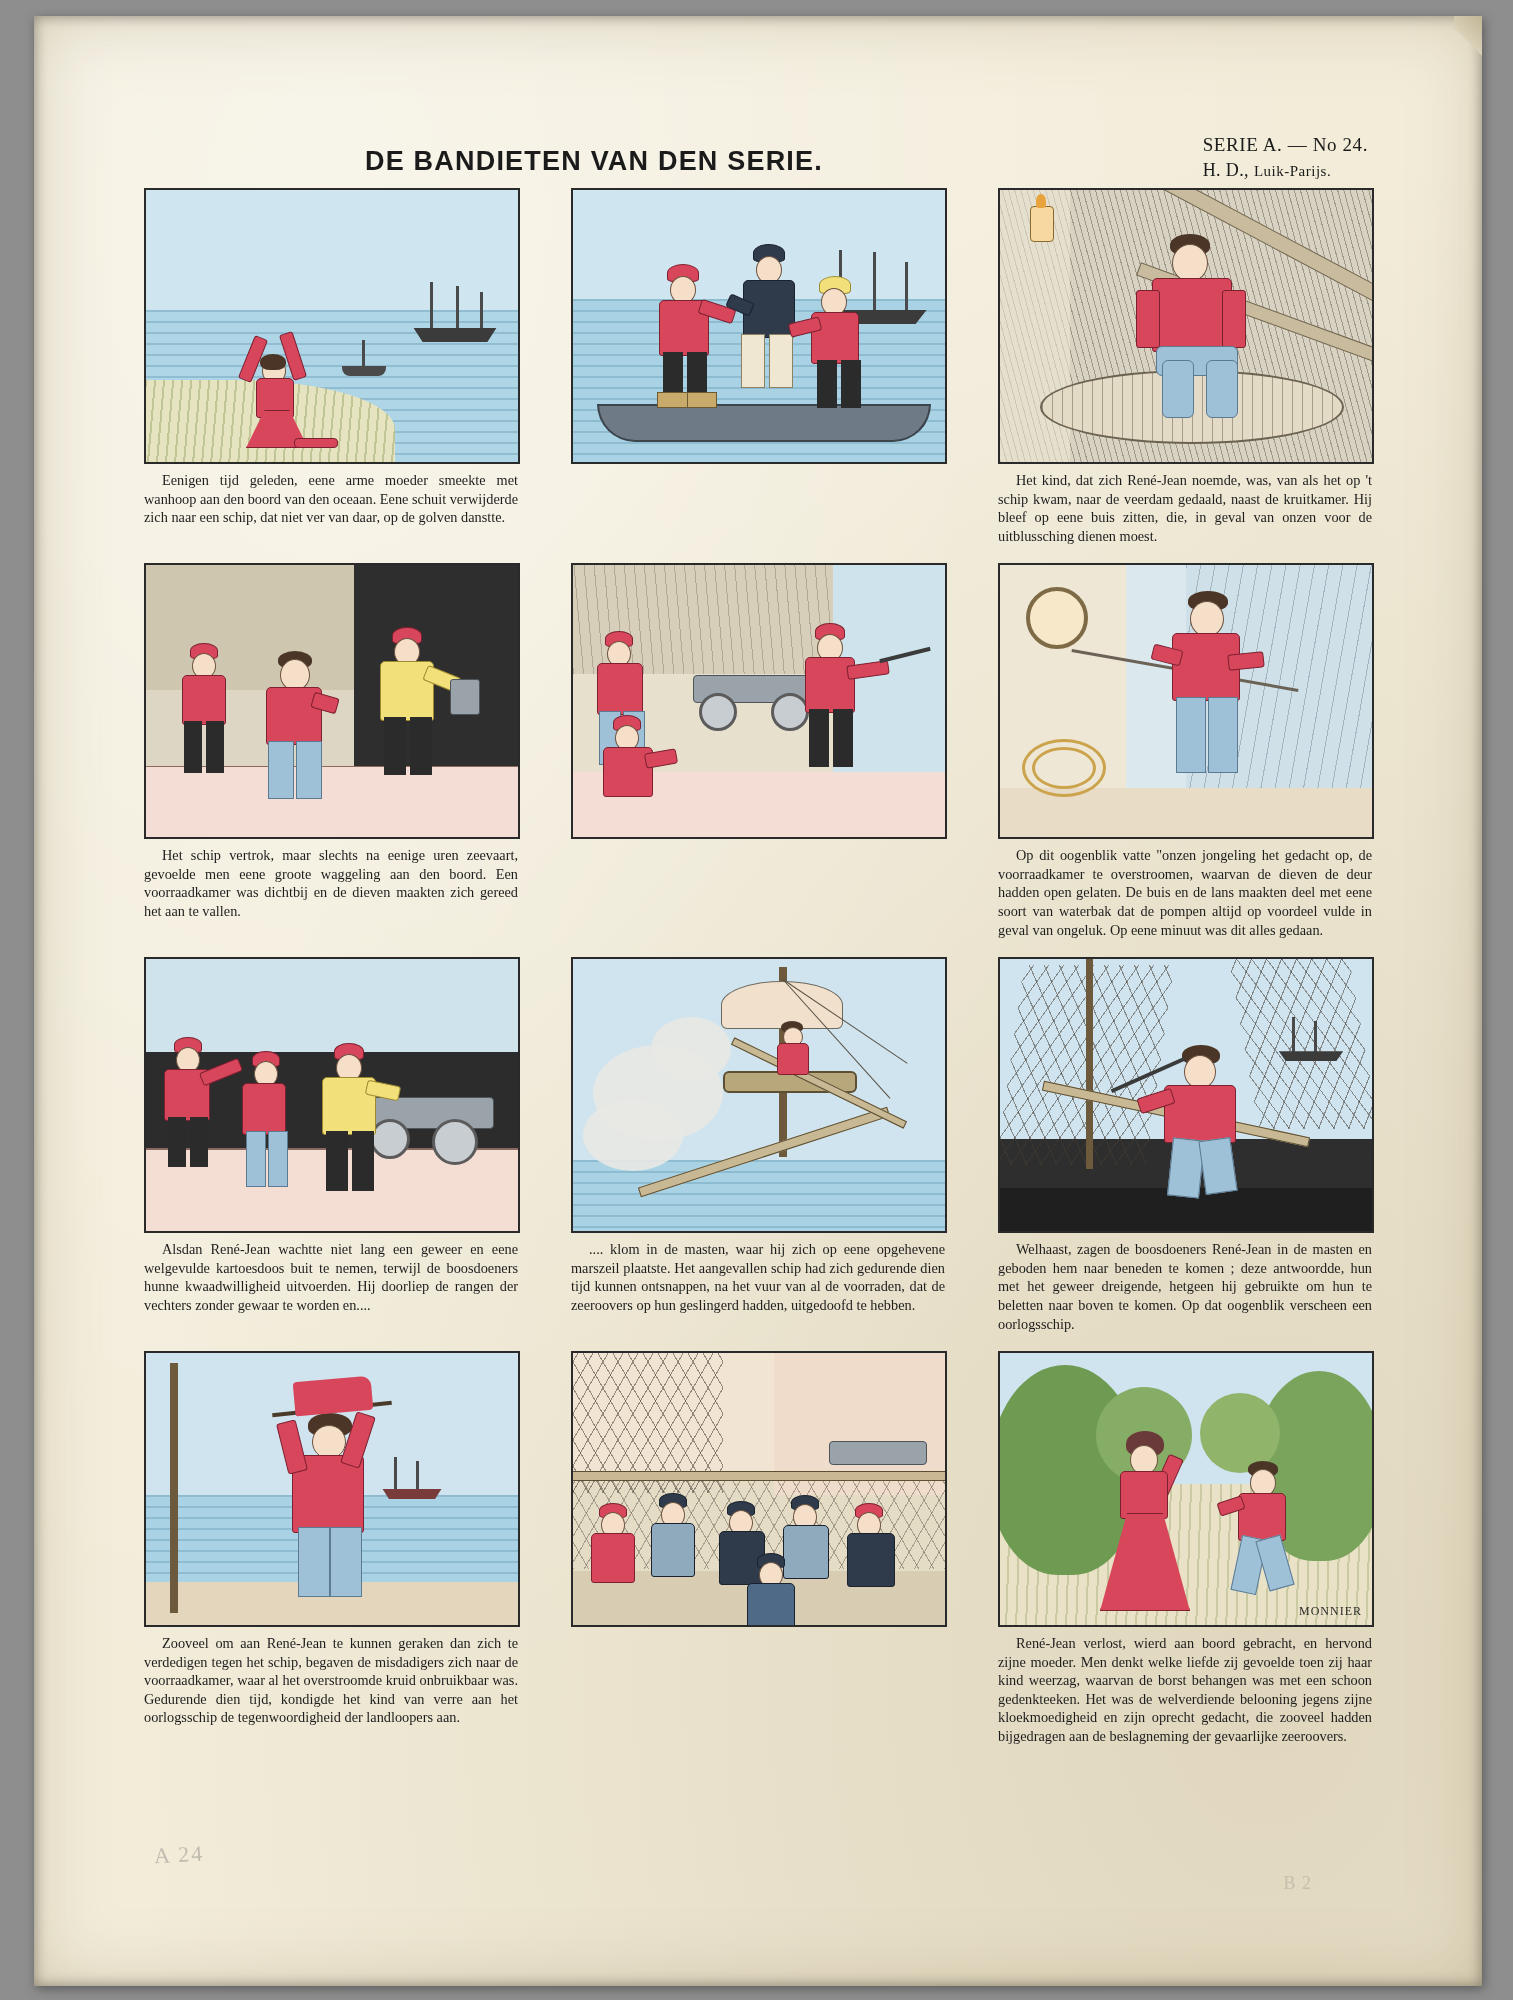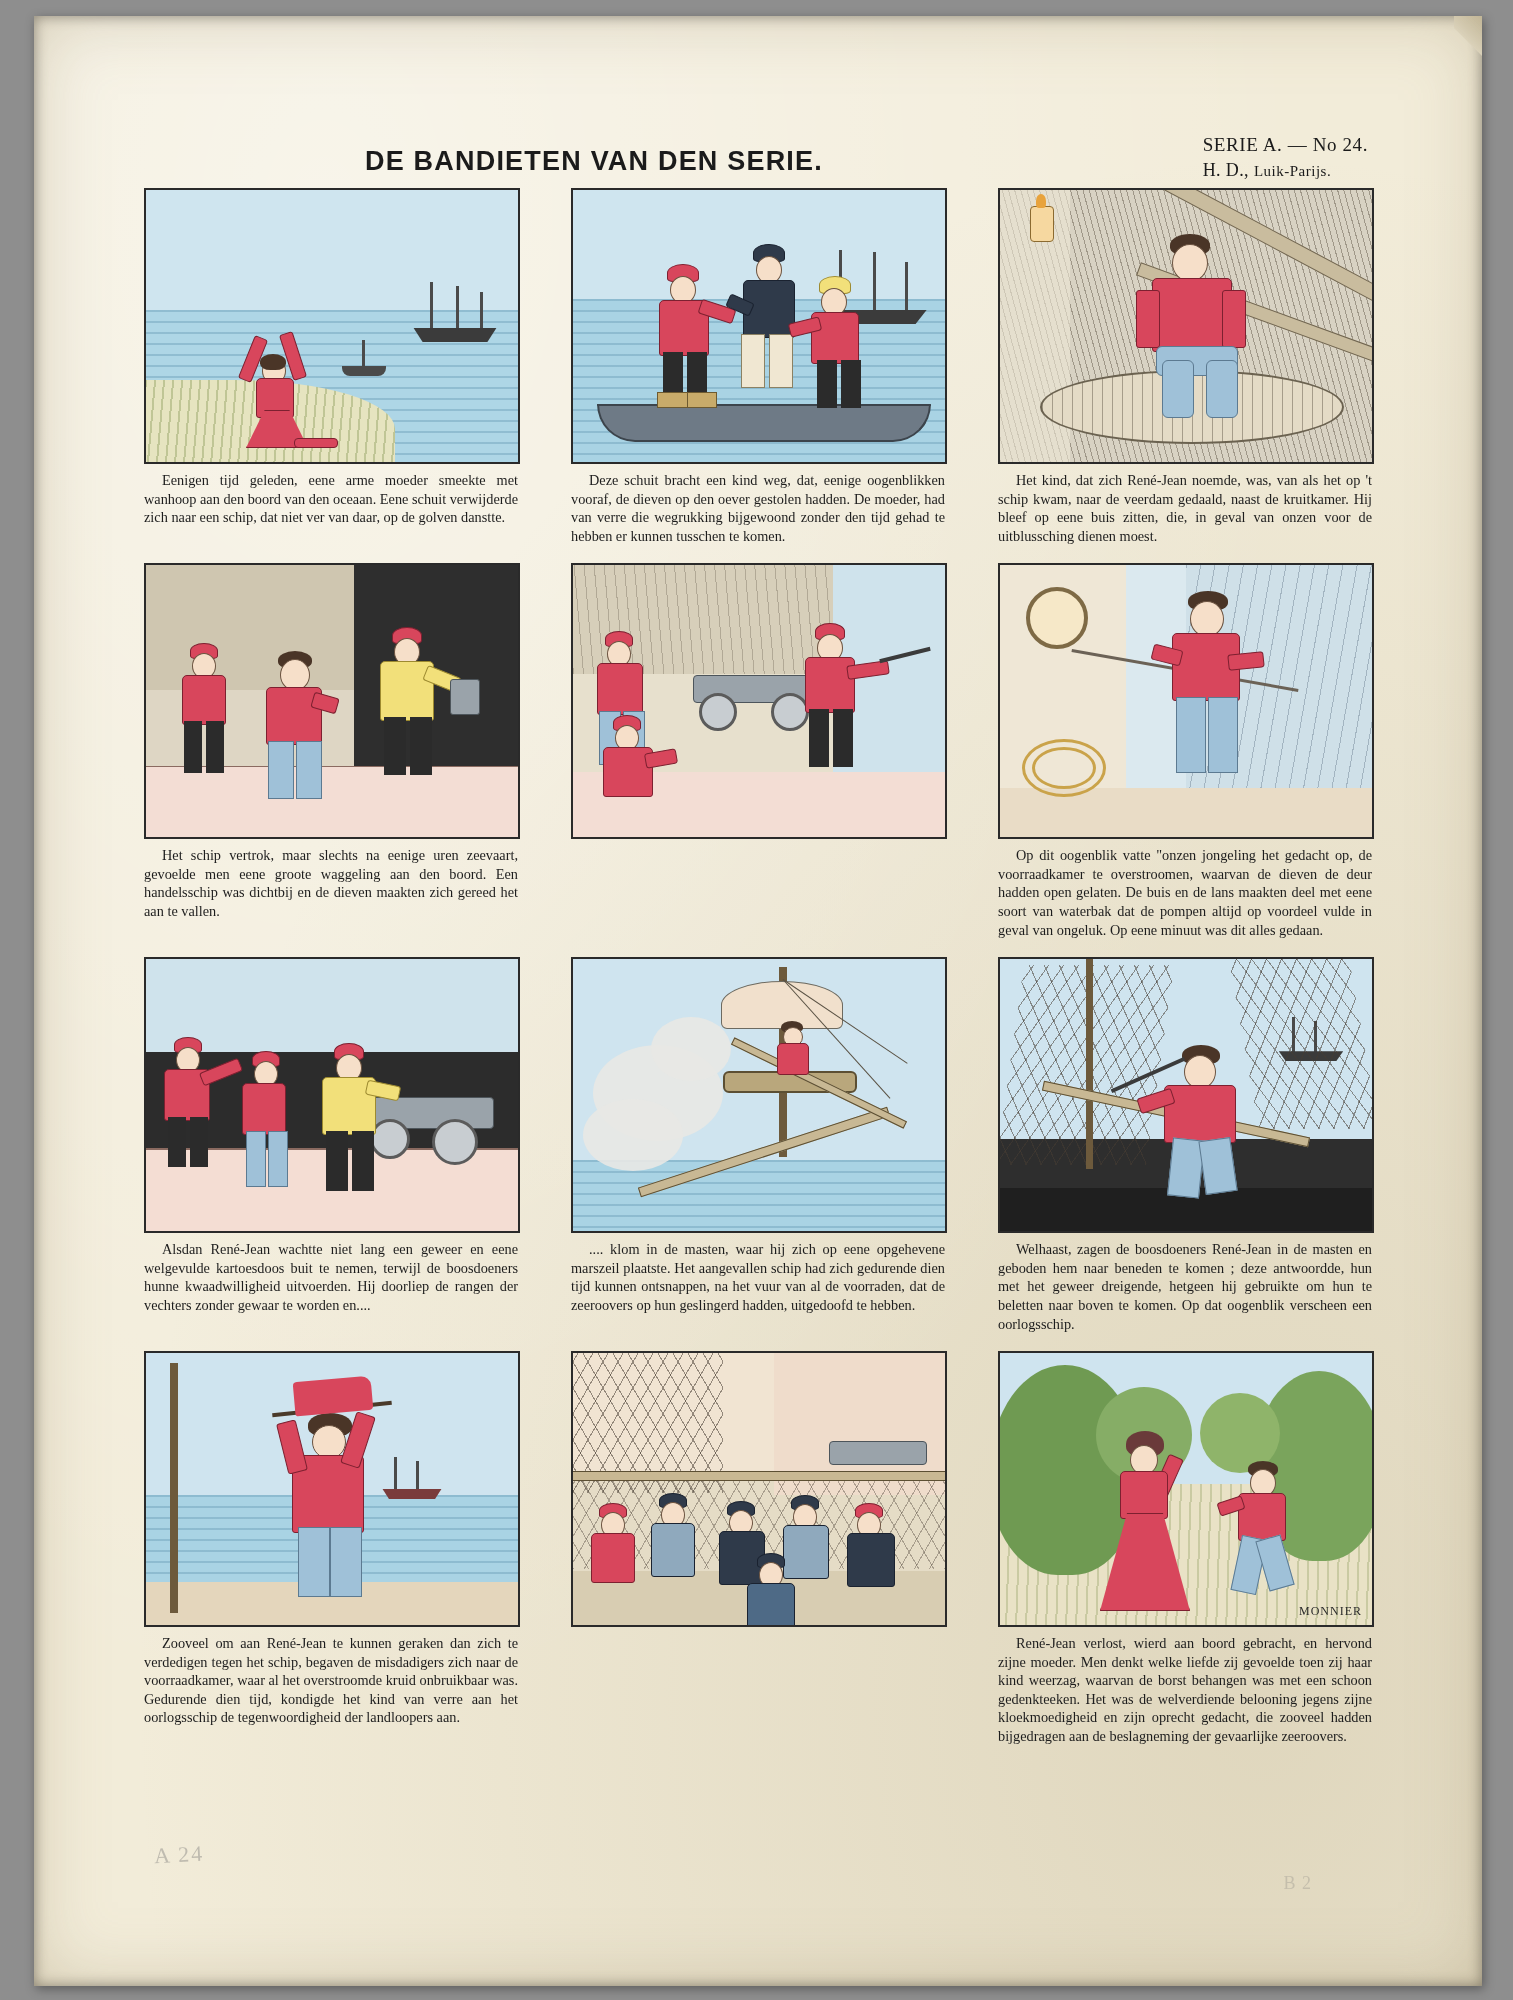--- a/index.html
+++ b/index.html
@@ -272,21 +272,20 @@
           </div>
           <div class="figure" style="left:228px; top:86px; width:110px; height:140px;">
             <div class="cap-red" style="left:18px; top:0; width:30px; height:16px; background:#f2e07a; border-color:#9d8a30;"></div>
             <div class="head" style="left:20px; top:12px; width:24px; height:26px;"></div>
             <div class="torso-red" style="left:10px; top:36px; width:46px; height:50px;"></div>
             <div class="arm-red" style="left:-12px; top:44px; width:30px; height:12px; transform:rotate(-14deg);"></div>
             <div class="leg-dk" style="left:16px; top:84px; width:20px; height:48px;"></div>
             <div class="leg-dk" style="left:40px; top:84px; width:20px; height:48px;"></div>
           </div>
         </div>
-        <div class="cap"><span class="ind"></span><span>Deze schuit bracht een kind weg, dat, eenige oogenblikken vooraf, de dieven op den oever gestolen hadden. De moeder, had van verre die wegrukking bijgewoond zonder den tijd gehad te hebben er kunnen tusschen te komen.</span></div>
       </div>
 
       <div class="cell">
         <div class="frame">
           <div style="position:absolute; inset:0; background:#d8d2c3;
                       background-image: repeating-linear-gradient(75deg, rgba(90,80,65,.45) 0 1px, rgba(0,0,0,0) 1px 6px);"></div>
           <div style="position:absolute; left:0; top:0; width:70px; height:100%; background:#efe7d6; opacity:.6;"></div>
 
           <div style="position:absolute; left:30px; top:16px; width:22px; height:34px; background:#f6d8a0; border:1px solid #8b6a30; border-radius:4px;"></div>
           <div style="position:absolute; left:36px; top:4px; width:10px; height:14px; background:#e8a33c; border-radius:50% 50% 30% 30%;"></div>
@@ -337,21 +336,21 @@
           <div class="figure" style="left:222px; top:62px; width:120px; height:180px;">
             <div class="cap-red" style="left:24px; top:0; width:28px; height:15px;"></div>
             <div class="head" style="left:26px; top:11px; width:24px; height:26px;"></div>
             <div class="torso-yl" style="left:12px; top:34px; width:52px; height:58px;"></div>
             <div class="arm-yl" style="left:56px; top:44px; width:34px; height:14px; transform:rotate(22deg);"></div>
             <div style="position:absolute; left:82px; top:52px; width:28px; height:34px; background:#9aa3aa; border:1px solid #4d555b; border-radius:3px;"></div>
             <div class="leg-dk" style="left:16px; top:90px; width:22px; height:58px;"></div>
             <div class="leg-dk" style="left:42px; top:90px; width:22px; height:58px;"></div>
           </div>
         </div>
-        <div class="cap"><span class="ind"></span><span>Het schip vertrok, maar slechts na eenige uren zeevaart, gevoelde men eene groote waggeling aan den boord. Een handelsschip was dichtbij en de dieven maakten zich gereed het aan te vallen.</span></div>
+        <div class="cap"><span class="ind"></span><span>Het schip vertrok, maar slechts na eenige uren zeevaart, gevoelde men eene groote waggeling aan den boord. Een voorraadkamer was dichtbij en de dieven maakten zich gereed het aan te vallen.</span></div>
       </div>
 
       <div class="cell">
         <div class="frame">
           <div style="position:absolute; inset:0; background:#e7e0cd;"></div>
           <div style="position:absolute; left:0; top:0; width:100%; height:40%; background:#d7cfba;
                       background-image: repeating-linear-gradient(85deg, rgba(90,80,65,.30) 0 1px, rgba(0,0,0,0) 1px 10px);"></div>
           <div style="position:absolute; right:0; top:0; width:30%; height:100%; background:#cfe3ec;"></div>
           <div style="position:absolute; left:0; bottom:0; width:100%; height:24%; background:#f3ddd4;"></div>
 

